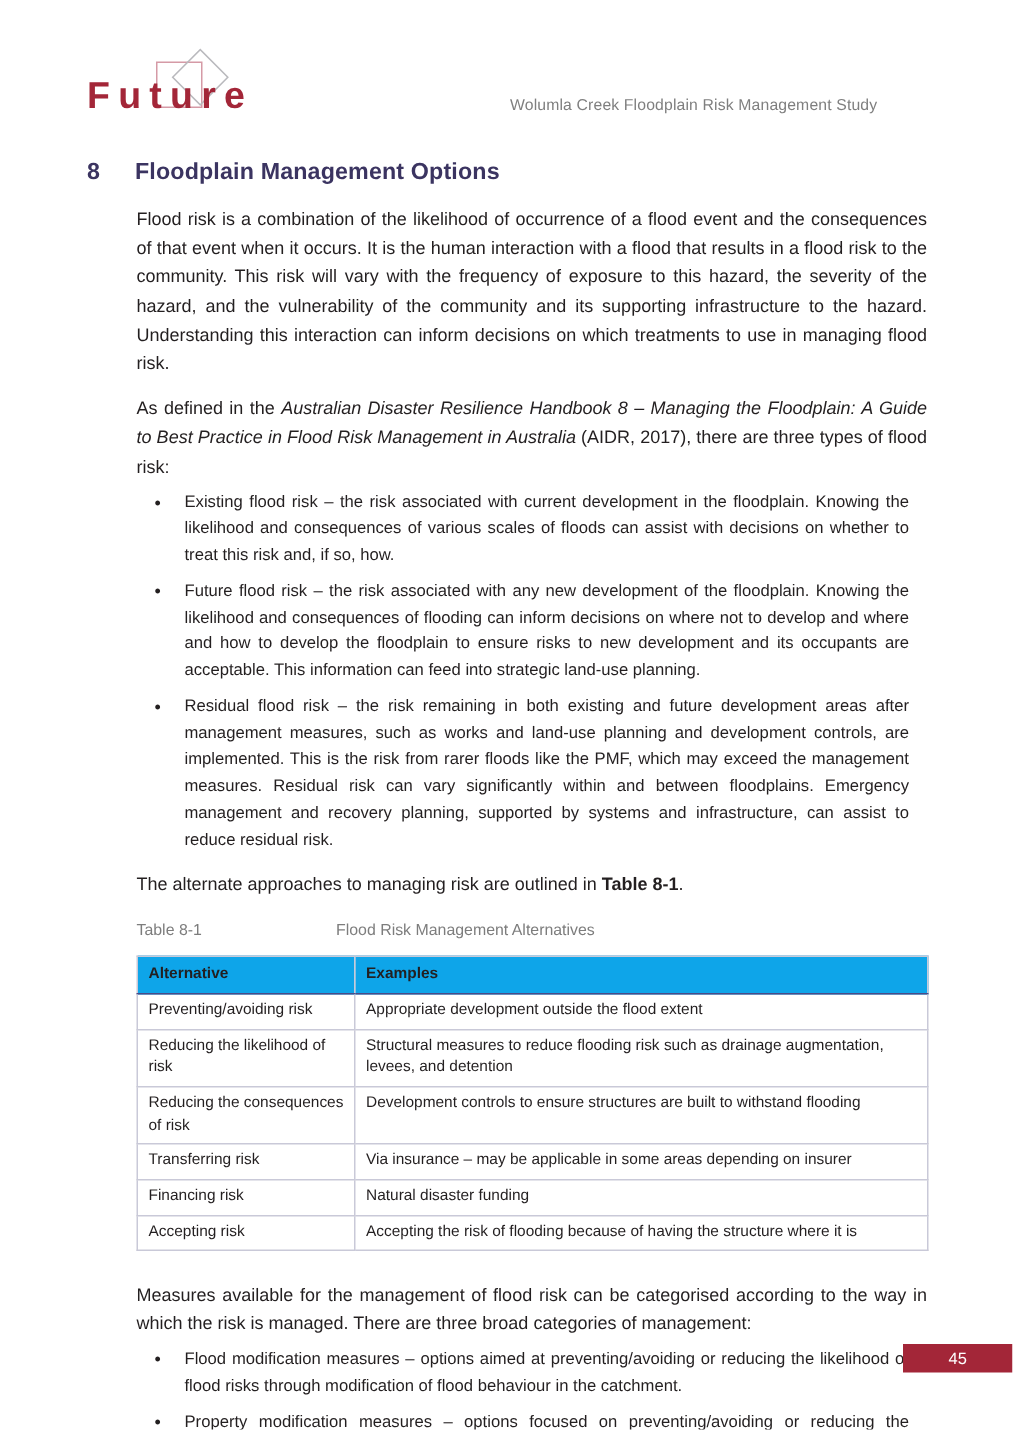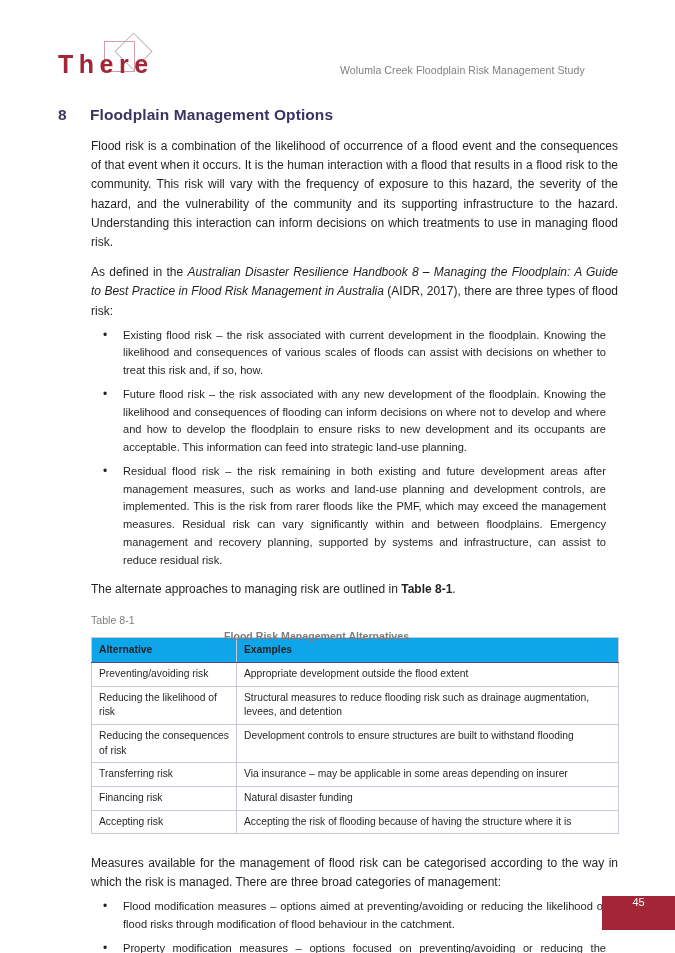--- a/index.html
+++ b/index.html
@@ -160,22 +160,21 @@
     height: 15px;
   }
   .table-caption .cap-no {
     position: absolute;
     left: 0;
     top: 0;
   }
   .table-caption .cap-ttl {
     position: absolute;
     left: 133px;
-    top: 16px;
-    font-weight: bold;
+    top: 0;
   }
 
   
   table.risk-table {
     margin: 8px 0 0 91px;
     width: 527px;
     border-collapse: collapse;
     table-layout: fixed;
     font-size: 10.3px;
   }
@@ -197,39 +196,40 @@
   }
   table.risk-table col.c1 { width: 145px; }
   table.risk-table col.c2 { width: 382px; }
 
   
   .footer-badge {
     position: absolute;
     left: 602px;
     top: 896px;
     width: 73px;
-    height: 34px;
+    height: 19px;
     background: #a32638;
     color: #ffffff;
     font-size: 11px;
     display: flex;
+    align-items: center;
     justify-content: center;
   }
 </style>
 </head>
 <body>
 
 <div class="page">
 
   <div class="header">
 
     <div class="logo">
       <div class="logo-square"></div>
       <div class="logo-diamond"></div>
-      <div class="logo-text">There</div>
+      <div class="logo-text">Future</div>
     </div>
 
     <div class="header-title">Wolumla Creek Floodplain Risk Management Study</div>
   </div>
 
   <div class="content">
 
     <div class="sec-heading">
       <span class="num">8</span>
       <span class="ttl">Floodplain Management Options</span>

